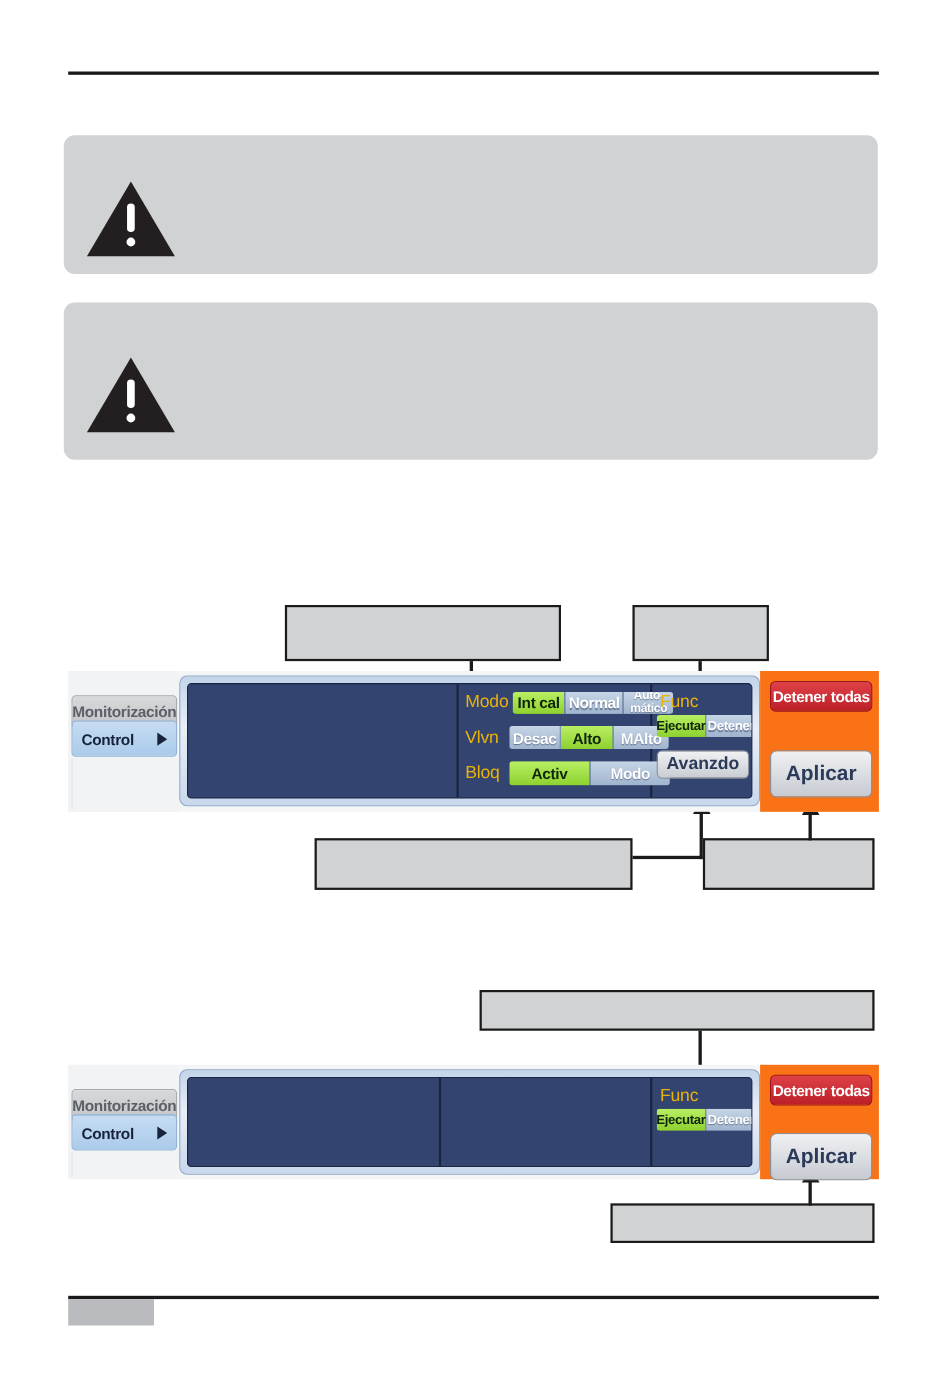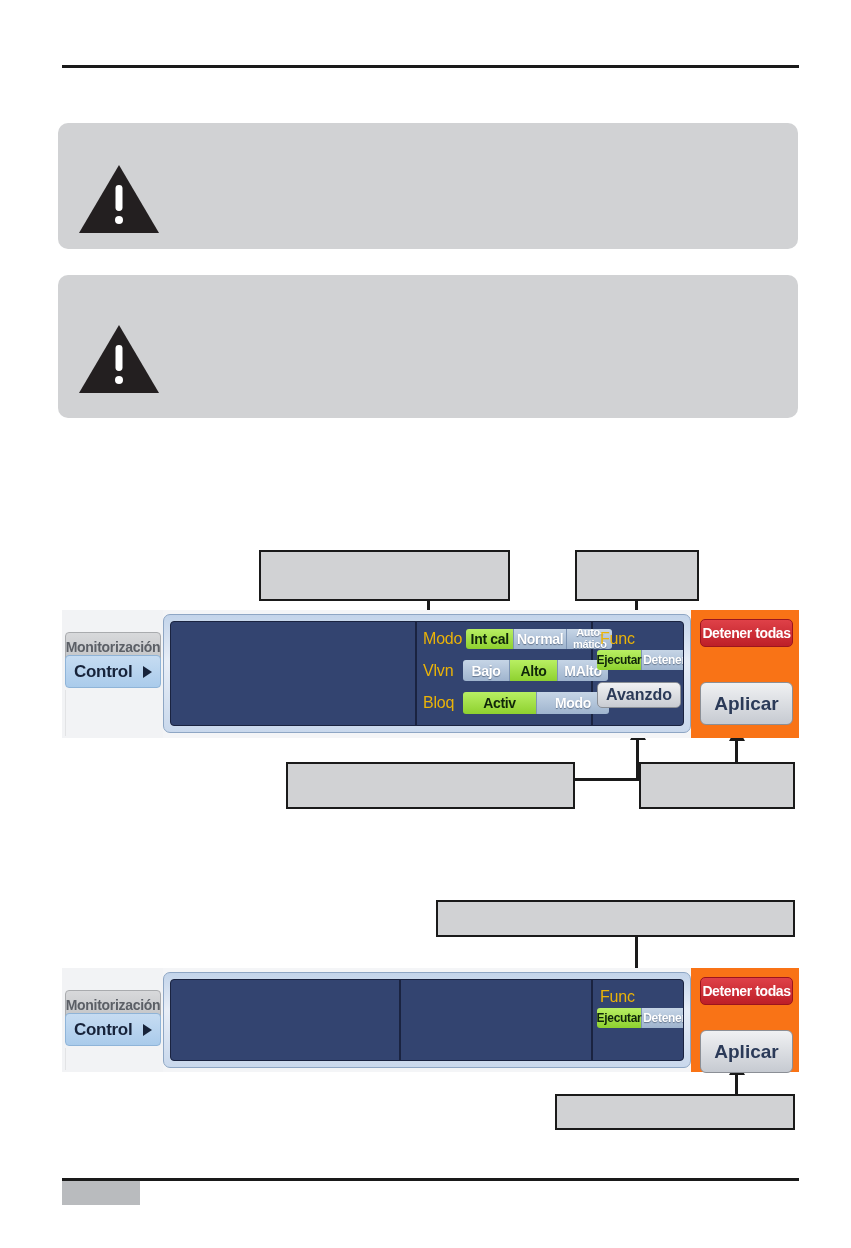--- a/index.html
+++ b/index.html
@@ -119,21 +119,21 @@
     color: #5b5f66;
     font-size: 14px;
     justify-content: center;
   }
   .tab-ctl {
     top: 45px;
     height: 33px;
     background: linear-gradient(to bottom, #c6dcf2, #aacbeb);
     border: 1px solid #8fb4d8;
     color: #17233a;
-    font-size: 17px;
+    font-size: 14px;
     padding: 0 8px;
     justify-content: space-between;
   }
   .tab-arrow {
     width: 0; height: 0;
     border-top: 6px solid transparent;
     border-bottom: 6px solid transparent;
     border-left: 9px solid #17233a;
   }
   .tab-blank {
@@ -353,21 +353,21 @@
             <span class="segbtn seg-off two-line" style="width:45px;height:20px;">
               <span>Auto-</span>
               <span>mático</span>
             </span>
           </span>
         </div>
 
         <div class="ctrlrow" style="left:8px; top:38px;">
           <span class="rowlabel" style="width:36px;">Vlvn</span>
           <span class="seg">
-            <span class="segbtn seg-off" style="width:47px;height:21px;">Bajo</span>
+            <span class="segbtn seg-off" style="width:47px;height:21px;">Desac</span>
             <span class="segbtn seg-on" style="width:48px;height:21px;">Alto</span>
             <span class="segbtn seg-off" style="width:50px;height:21px;">MAlto</span>
           </span>
         </div>
 
         <div class="ctrlrow" style="left:8px; top:70px;">
           <span class="rowlabel" style="width:36px;">Bloq</span>
           <span class="seg">
             <span class="segbtn seg-on" style="width:74px;height:22px;">Activ</span>
             <span class="segbtn seg-off" style="width:72px;height:22px;">Modo</span>

